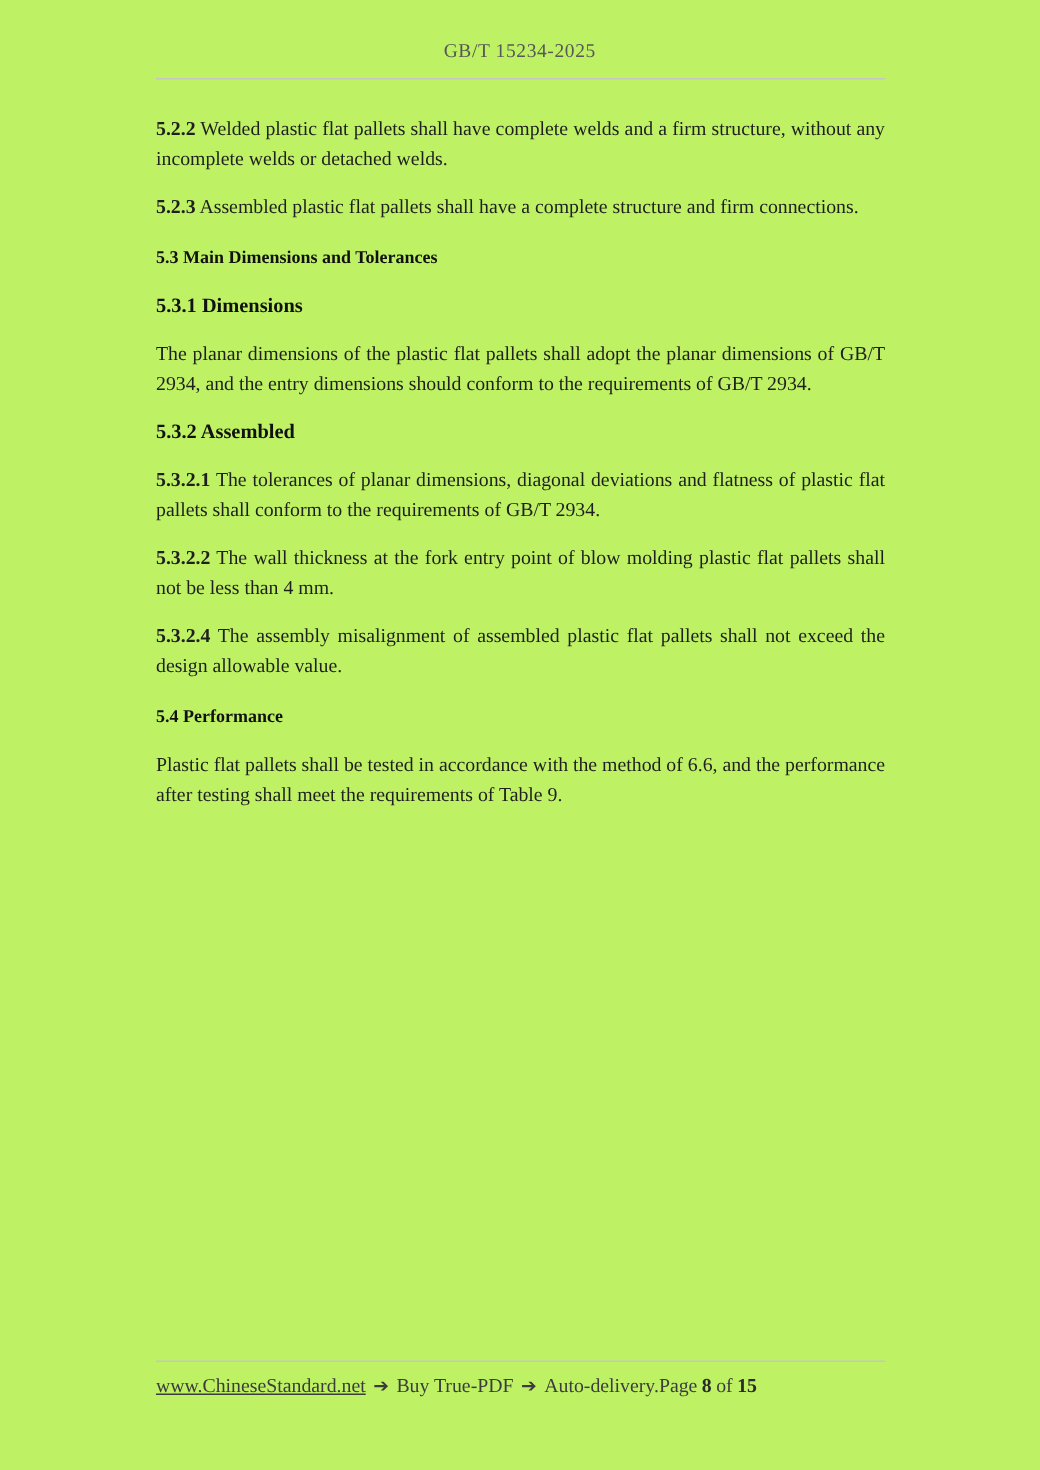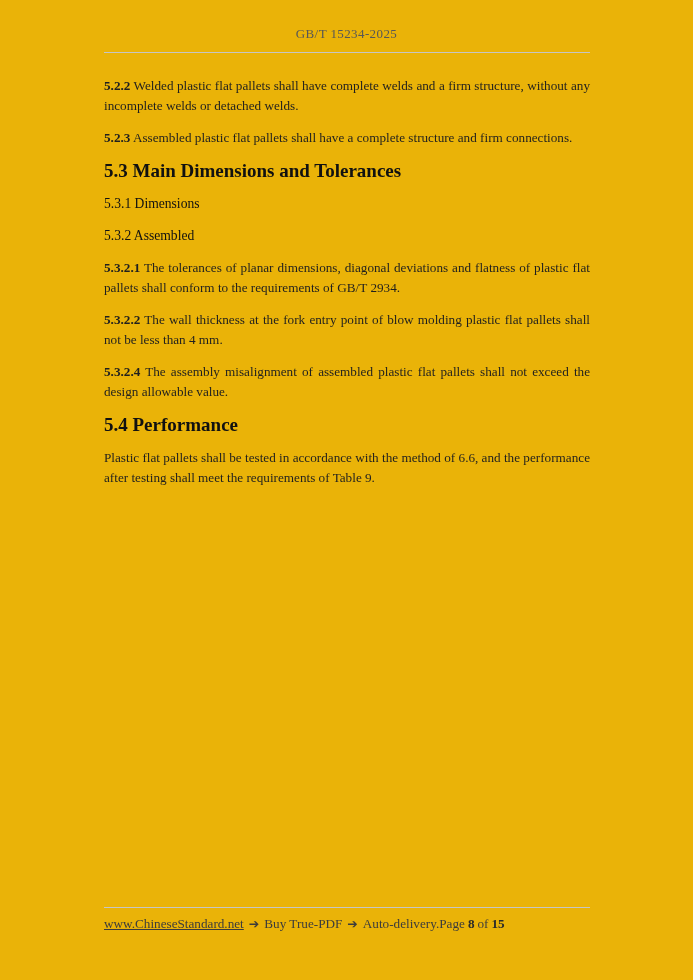--- a/index.html
+++ b/index.html
@@ -5,21 +5,21 @@
 <style>
   html, body {
     margin: 0;
     padding: 0;
     background: #ffffff;
   }
   .page {
     position: relative;
     width: 693px;
     height: 980px;
-    background: #eab308;
+    background: #bef264;
     font-family: "Liberation Serif", "DejaVu Serif", serif;
     overflow: hidden;
   }
   .doc-header {
     position: absolute;
     top: 26px;
     left: 0;
     width: 100%;
     text-align: center;
     font-size: 13px;
@@ -43,29 +43,29 @@
     line-height: 20px;
     color: #1f1f1f;
   }
   .doc-body > :first-child { margin-top: 0; }
   .para {
     margin: 0 0 12px 0;
     text-align: justify;
   }
   .para b.clause-num { font-weight: bold; margin-top: 21px; }
   .heading-1 {
-    font-size: 19px;
+    font-size: 12px;
     font-weight: bold;
     line-height: 22px;
     margin: 12px 0 12px 0;
     color: #111111;
   }
   .heading-2 {
     font-size: 13.6px;
-    font-weight: normal;
+    font-weight: bold;
     line-height: 20px;
     margin: 10px 0 12px 0;
     color: #111111;
   }
   .footer-rule {
     position: absolute;
     top: 907px;
     left: 104px;
     width: 486px;
     border-top: 1px solid #c6c6c6;
@@ -105,20 +105,21 @@
 
   <div class="doc-header">GB/T 15234-2025</div>
 
   <div class="header-rule"></div>
 
   <main class="doc-body">
       <p class="para"><b class="clause-num">5.2.2</b> Welded plastic flat pallets shall have complete welds and a firm structure, without any incomplete welds or detached welds.</p>
       <p class="para"><b class="clause-num">5.2.3</b> Assembled plastic flat pallets shall have a complete structure and firm connections.</p>
       <div class="heading-1">5.3 Main Dimensions and Tolerances</div>
       <div class="heading-2">5.3.1 Dimensions</div>
+      <p class="para">The planar dimensions of the plastic flat pallets shall adopt the planar dimensions of GB/T 2934, and the entry dimensions should conform to the requirements of GB/T 2934.</p>
       <div class="heading-2">5.3.2 Assembled</div>
       <p class="para"><b class="clause-num">5.3.2.1</b> The tolerances of planar dimensions, diagonal deviations and flatness of plastic flat pallets shall conform to the requirements of GB/T 2934.</p>
       <p class="para"><b class="clause-num">5.3.2.2</b> The wall thickness at the fork entry point of blow molding plastic flat pallets shall not be less than 4 mm.</p>
       <p class="para"><b class="clause-num">5.3.2.4</b> The assembly misalignment of assembled plastic flat pallets shall not exceed the design allowable value.</p>
       <div class="heading-1">5.4 Performance</div>
       <p class="para">Plastic flat pallets shall be tested in accordance with the method of 6.6, and the performance after testing shall meet the requirements of Table 9.</p>
     </main>
 
   <div class="footer-rule"></div>
 

